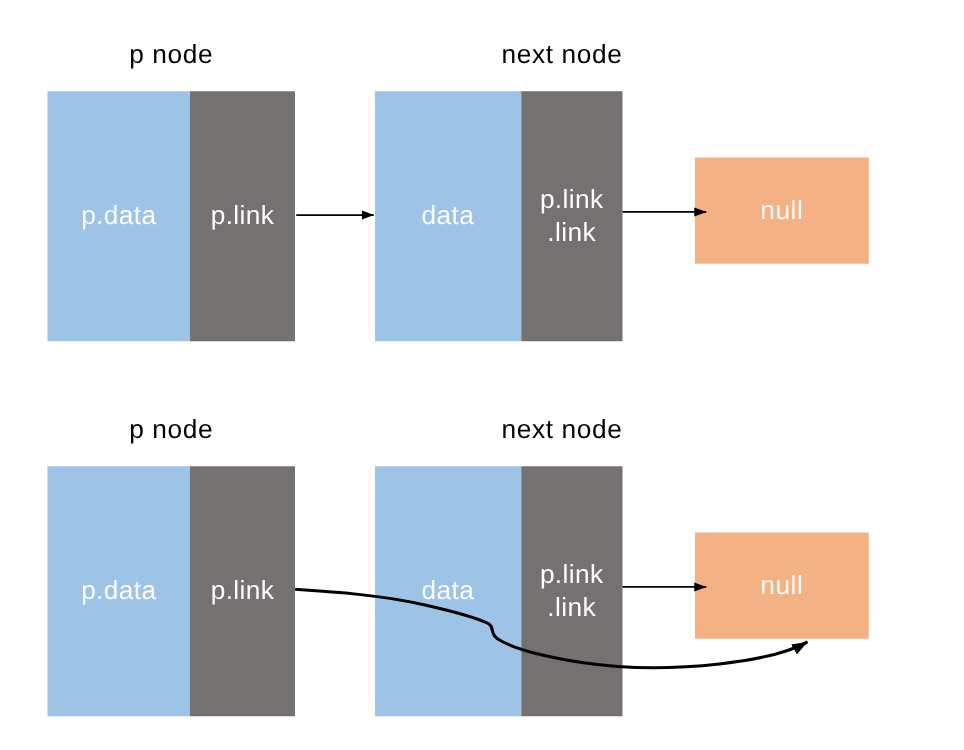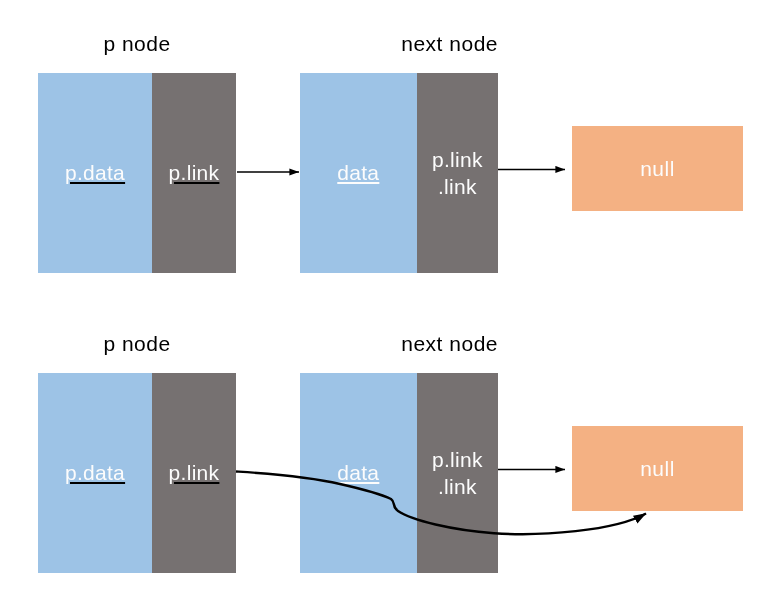--- a/index.html
+++ b/index.html
@@ -28,43 +28,43 @@
   }
   .t-pnode   { left: 38px;  width: 198px; }
   .t-nextnode{ left: 300px; width: 198px; text-align: right; }
 
   .node {
     position: absolute;
     top: 73px;
     height: 200px;
     display: flex;
   }
-  .n-p    { left: 38px;  width: 198px; text-decoration: underline; }
+  .n-p    { left: 38px;  width: 198px; }
   .n-next { left: 300px; width: 198px; }
 
   .cell {
     display: flex;
     align-items: center;
     justify-content: center;
     color: var(--cell-text, #fcfcfc);
     font-size: 21px;
     letter-spacing: 0.3px;
   }
   .cell.data { background: var(--data-cell, #9DC3E6); }
   .cell.link { background: var(--link-cell, #767171); }
   .n-p    .cell.data { width: 114px; }
   .n-p    .cell.link { width: 84px; }
-  .n-next .cell.data { width: 119px; text-decoration: underline; }
+  .n-next .cell.data { width: 119px; }
   .n-next .cell.link { width: 83px; flex-direction: column; line-height: 27px; }
 
   .nullbox {
     position: absolute;
-    left: 572px;
+    left: 556px;
     top: 126px;
-    width: 171px;
+    width: 139px;
     height: 85px;
     background: var(--null-box, #F4B183);
     display: flex;
     align-items: center;
     justify-content: center;
     color: var(--cell-text, #fcfcfc);
     font-size: 21px;
     letter-spacing: 0.5px;
   }
 

